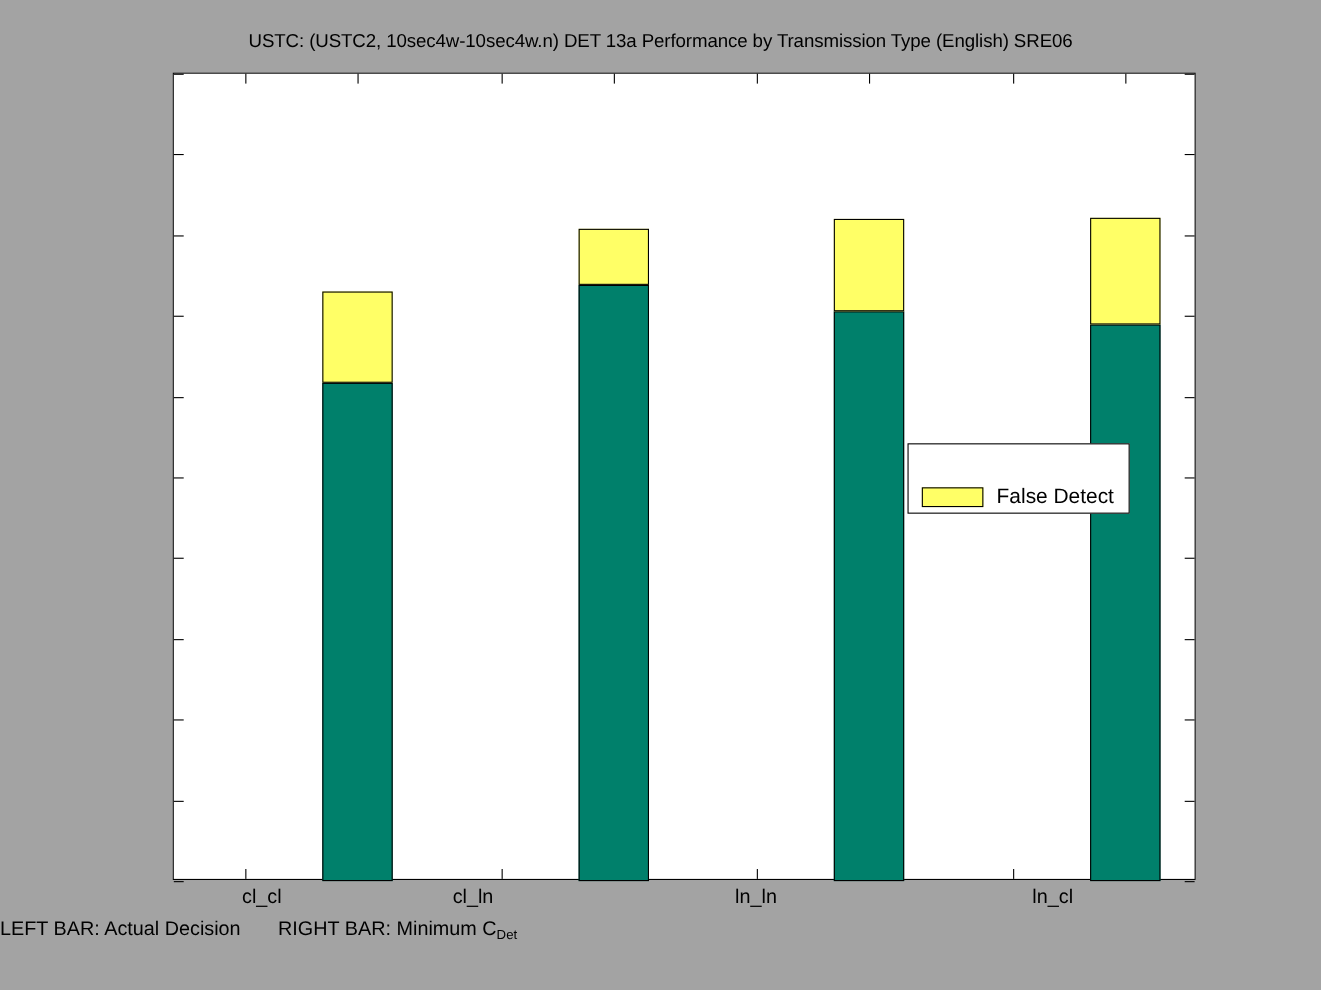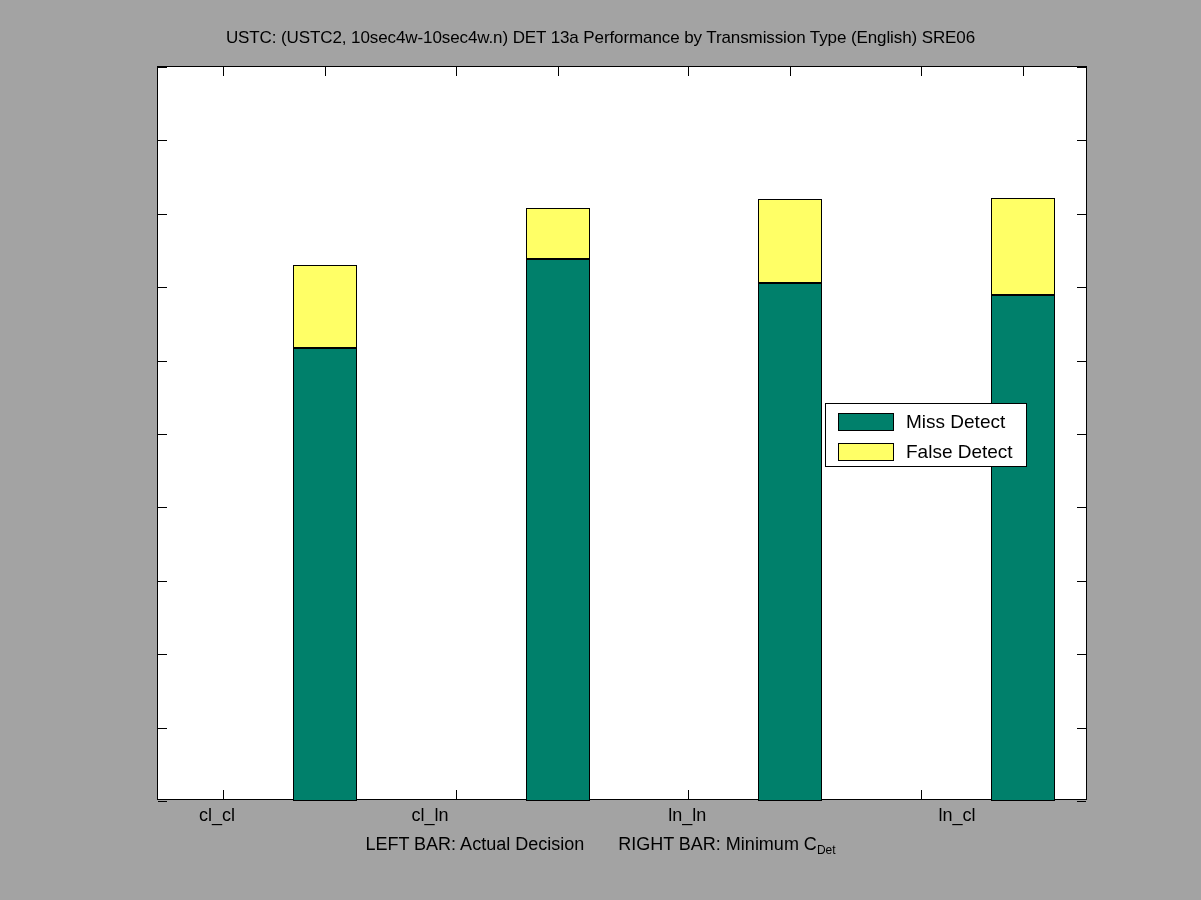--- a/index.html
+++ b/index.html
@@ -130,21 +130,21 @@
     line-height: 20px;
     white-space: nowrap;
   }
 
   
   #x-caption {
     position: absolute;
     left: 0;
     top: 834px;
     width: 1201px;
-    text-align: center;
+    text-align: left;
     font-size: 18px;
     line-height: 20px;
     white-space: nowrap;
   }
   #x-caption .gap {
     display: inline-block;
     width: 34px;
   }
   #x-caption sub {
     font-size: 12px;
@@ -202,31 +202,27 @@
       <div class="bar-segment" style="left: 600.25px; top: 132.12px; width: 64px; height: 83.676px; background: rgb(255, 255, 102);"></div>
       <div class="x-tick" style="left: 762.75px;"></div>
       <div class="x-tick-top" style="left: 762.75px;"></div>
       <div class="x-tick" style="left: 864.75px;"></div>
       <div class="x-tick-top" style="left: 864.75px;"></div>
       <div class="bar-segment" style="left: 832.75px; top: 228.274px; width: 64px; height: 505.726px; background: rgb(0, 128, 107);"></div>
       <div class="bar-segment" style="left: 832.75px; top: 130.652px; width: 64px; height: 97.622px; background: rgb(255, 255, 102);"></div>
     </div>
 
   <div id="legend">
-    <div class="legend-row" style="top:2px;">
-      <span class="legend-swatch" style="background:#00806b;"></span>
-      <span class="legend-text">Miss Detect</span>
-    </div>
     <div class="legend-row" style="top:32px;">
       <span class="legend-swatch" style="background:#ffff66;"></span>
       <span class="legend-text">False Detect</span>
     </div>
   </div>
 
   <div id="x-caption">
     <span>LEFT BAR: Actual Decision</span><span class="gap"></span><span>RIGHT BAR: Minimum C</span><sub>Det</sub>
   </div>
 
-<div class="x-label" style="left: 217px;">cl_cl</div>
+<div class="x-label" style="left: 238px;">cl_cl</div>
     <div class="x-label" style="left: 430px;">cl_ln</div>
     <div class="x-label" style="left: 687.25px;">ln_ln</div>
     <div class="x-label" style="left: 957px;">ln_cl</div>
   </div>
 
 </body></html>

